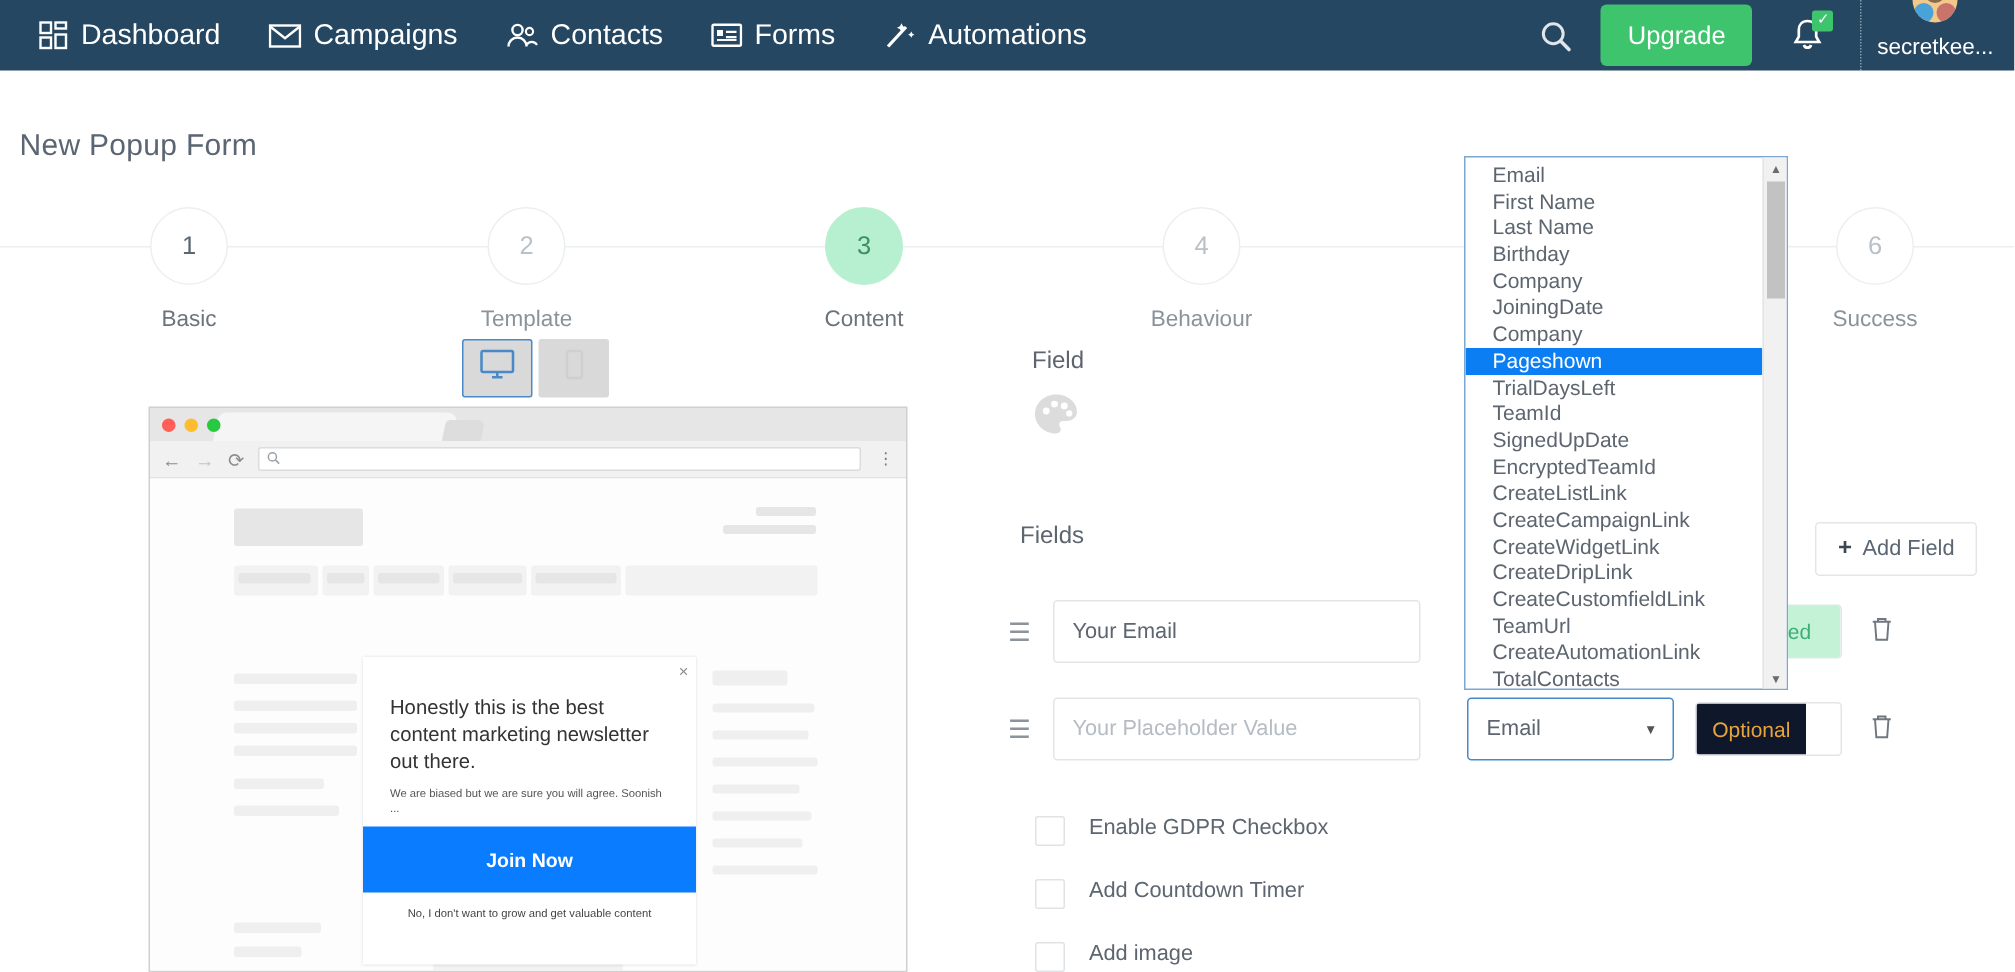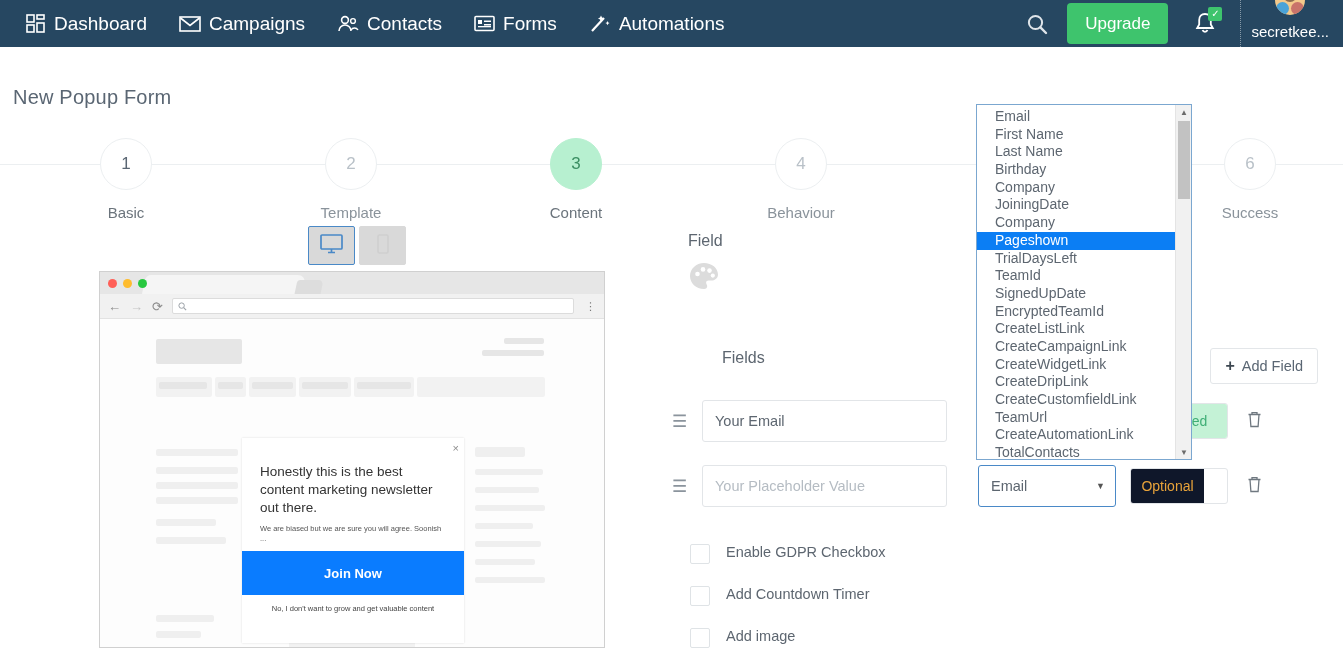--- a/index.html
+++ b/index.html
@@ -386,21 +386,21 @@
 <div class="palette">
   <svg width="32" height="30" viewBox="0 0 32 30">
     <path d="M16 2 C8 2 2 8 2 15 c0 7 6 13 14 13 2.2 0 3.2 -1.4 3.2 -2.8 0 -1.4 -1.1 -2.2 -1.1 -3.4 0 -1.3 1.1 -2.2 2.5 -2.2 h2.3 C27.2 19.6 30 17 30 13.5 30 7 23.7 2 16 2z" fill="#dcdcdc"></path>
     <circle cx="9.5" cy="13" r="2.3" fill="#fff"></circle>
     <circle cx="15" cy="8.4" r="2.3" fill="#fff"></circle>
     <circle cx="21.5" cy="9.6" r="2.3" fill="#fff"></circle>
     <circle cx="24.8" cy="14.6" r="2.1" fill="#fff"></circle>
   </svg>
 </div>
 
-<div class="sec-label" style="left:722px; top:349px;">Fields</div>
+<div class="sec-label" style="left:680px; top:349px;">Fields</div>
 
 <div class="btnrow">
   <div class="ghost-btn">
     <span class="plus">+</span>
     <span>Add Dropdown</span>
   </div>
   <div class="ghost-btn">
     <span class="plus">+</span>
     <span>Add Field</span>
   </div>

